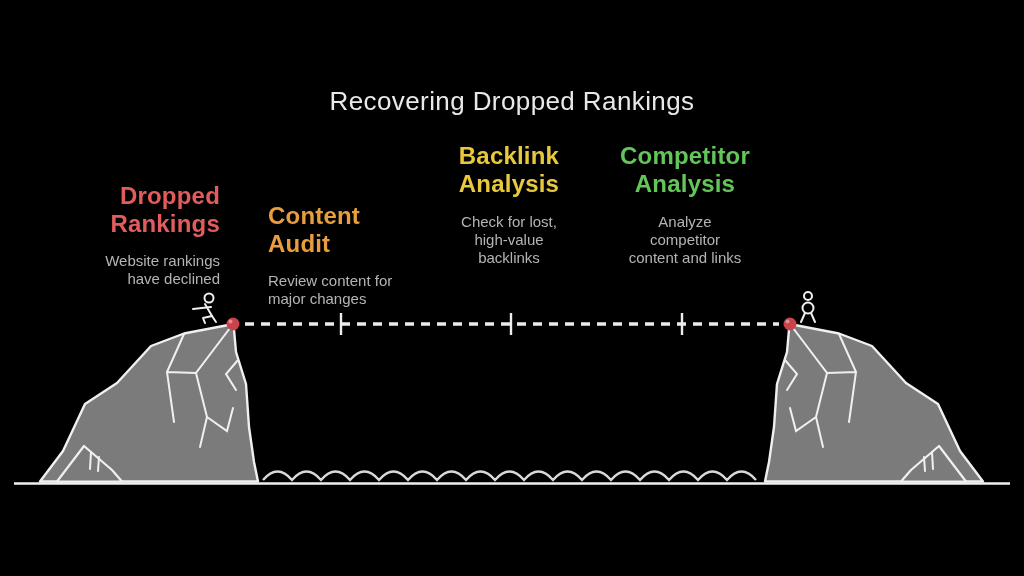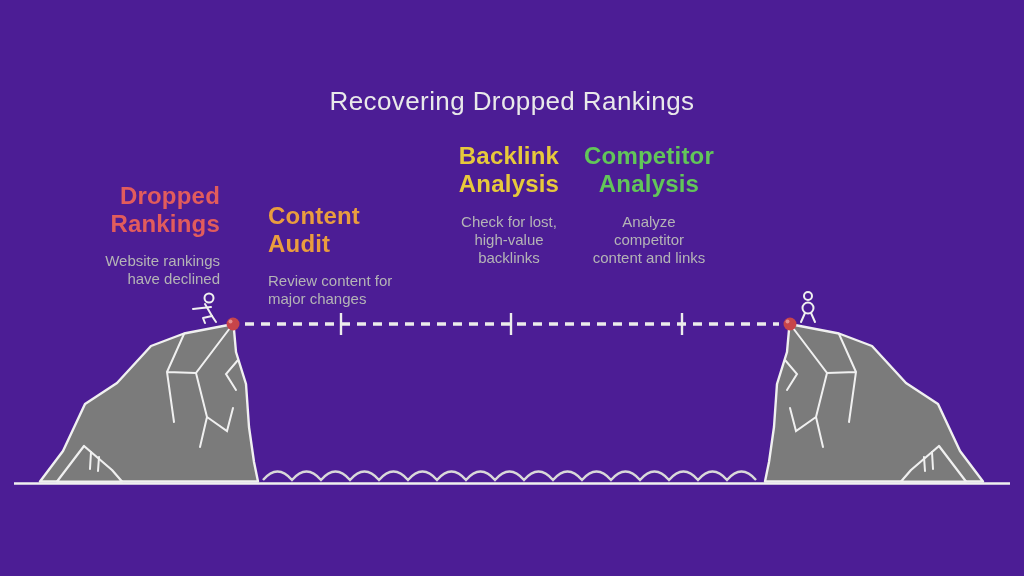--- a/index.html
+++ b/index.html
@@ -2,41 +2,41 @@
 <html><head>
 <meta charset="utf-8">
 <style>
   html,body{margin:0;padding:0;}
   body{
     width:1024px;height:576px;
     background:#28292b;
     font-family:"Liberation Sans","DejaVu Sans",sans-serif;
     overflow:hidden;
   }
-  .canvas{position:relative;width:1024px;height:576px;background:#4c1d95;}
+  .canvas{position:relative;width:1024px;height:576px;background:#000000;}
   .page-title{
     position:absolute;top:86px;left:0;width:100%;
     margin:0;text-align:center;
     font-size:26px;font-weight:500;letter-spacing:.4px;
     color:#e9e9ea;
   }
   .stage{position:absolute;}
   .stage-title{
     font-size:24px;font-weight:600;line-height:1.16;letter-spacing:.2px;
   }
   .stage-desc{
     font-size:15px;line-height:1.22;color:#b4b4b6;
   }
   #stage-1{left:90px;top:182px;width:130px;text-align:right;}
   #stage-1 .stage-desc{margin-top:14px;}
   #stage-2{left:268px;top:202px;width:160px;text-align:left;}
   #stage-2 .stage-desc{margin-top:14px;}
   #stage-3{left:449px;top:142px;width:120px;text-align:center;}
   #stage-3 .stage-desc{margin-top:15px;}
-  #stage-4{left:579px;top:142px;width:140px;text-align:center;}
+  #stage-4{left:615px;top:142px;width:140px;text-align:center;}
   #stage-4 .stage-desc{margin-top:15px;width:118px;margin-left:auto;margin-right:auto;}
   #stage-5{left:804px;top:166px;width:140px;text-align:left;}
   #stage-5 .stage-desc{margin-top:14px;}
   svg.scene{position:absolute;left:0;top:0;}
 </style>
 </head>
 <body>
 
 <div class="canvas">
 

